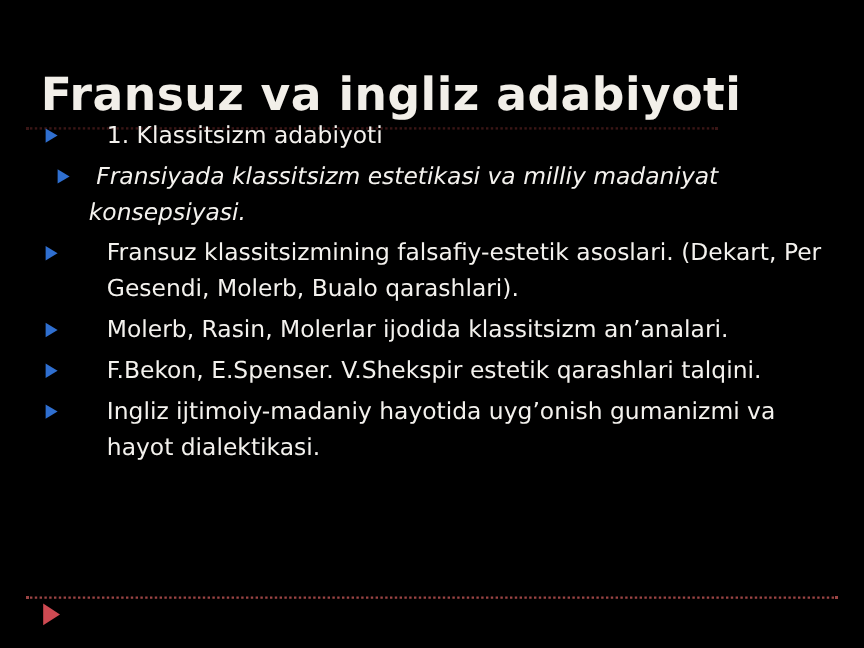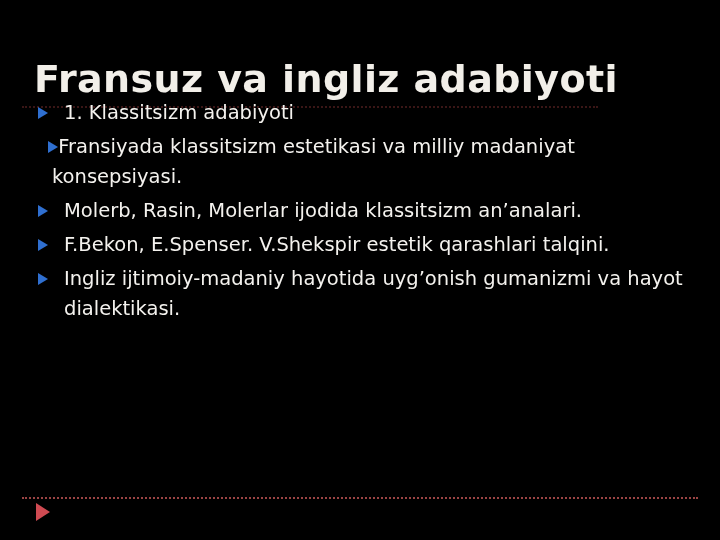--- a/index.html
+++ b/index.html
@@ -58,27 +58,28 @@
     left: 0;
     top: 98px;
     width: 720px;
     margin: 0;
     padding: 0;
     list-style: none;
   }
   .bullet-row {
     position: relative;
     display: block;
-    padding-left: 64px;
+    padding-left: 89px;
     padding-right: 18px;
     margin-bottom: 4px;
     min-height: 30px;
   }
   .bullet-row.indented {
-    padding-left: 52px;
+    padding-left: 74px;
+    font-style: italic;
   }
   .bullet-marker {
     position: absolute;
     left: 38px;
     top: 9px;
     width: 0;
     height: 0;
     border-top: 6px solid transparent;
     border-bottom: 6px solid transparent;
     border-left: 10px solid #2f6fd0;
@@ -145,20 +146,24 @@
     <li class="bullet-row">
       <span class="bullet-marker"></span>
       <span class="bullet-text">1. Klassitsizm adabiyoti</span>
     </li>
 
     <li class="bullet-row indented">
       <span class="bullet-marker"></span>
       <span class="bullet-text"> Fransiyada klassitsizm estetikasi va milliy madaniyat konsepsiyasi.</span>
     </li>
 
+    <li class="bullet-row">
+      <span class="bullet-marker"></span>
+      <span class="bullet-text">Fransuz klassitsizmining falsafiy-estetik asoslari. (Dekart, Per Gesendi, Molerb, Bualo qarashlari).</span>
+    </li>
 
     <li class="bullet-row">
       <span class="bullet-marker"></span>
       <span class="bullet-text">Molerb, Rasin, Molerlar ijodida klassitsizm an’analari.</span>
     </li>
 
     <li class="bullet-row">
       <span class="bullet-marker"></span>
       <span class="bullet-text">F.Bekon, E.Spenser. V.Shekspir estetik qarashlari talqini.</span>
     </li>

